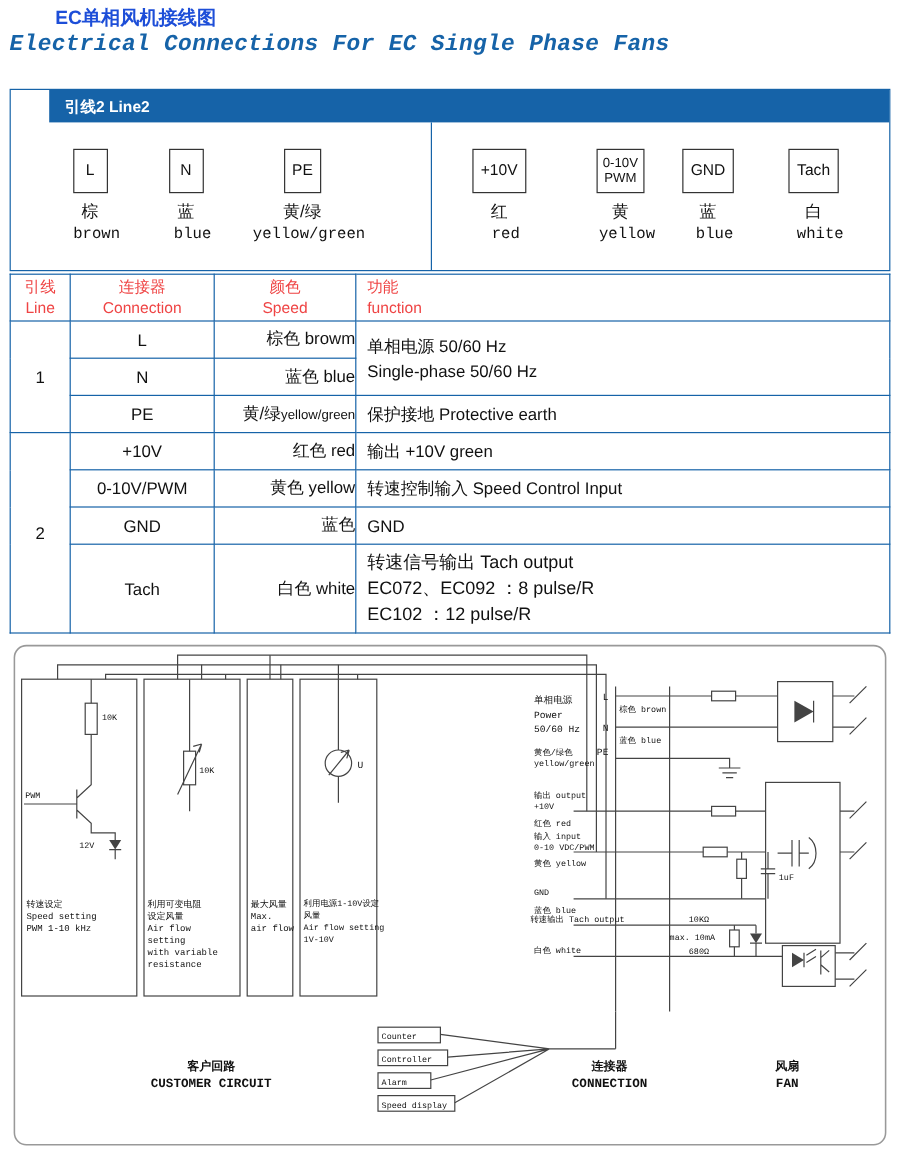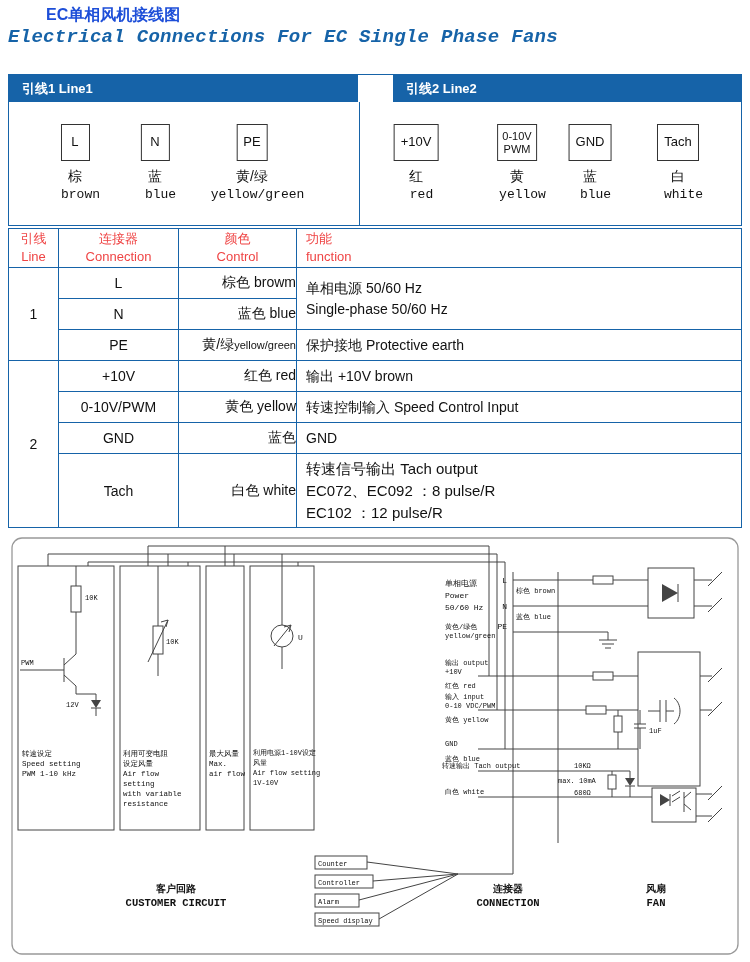--- a/index.html
+++ b/index.html
@@ -42,21 +42,20 @@
   .dg-text text{font-family:"Liberation Mono","DejaVu Sans Mono",monospace;fill:#111;stroke:none;}
 </style>
 </head>
 <body>
 
 <div class="title-cn">EC单相风机接线图</div>
 <div class="title-en">Electrical Connections For EC Single Phase Fans</div>
 
 <section class="overview">
   <div class="ov-head">
-    <div class="ov-h ov-h1">引线1 Line1</div>
     <div class="ov-h ov-h2">引线2 Line2</div>
   </div>
   <div class="ov-body">
     <div class="ov-divider"></div>
 
     <div class="term" style="left:66px">
       <div class="pin-box">
           <span>L</span>
         </div>
       <div class="term-cn">棕</div>
@@ -113,21 +112,21 @@
   <colgroup>
       <col style="width:50px">
       <col style="width:120px">
       <col style="width:118px">
       <col>
     </colgroup>
   <thead>
   <tr>
     <th><span>引线</span><br><span>Line</span></th>
     <th><span>连接器</span><br><span>Connection</span></th>
-    <th><span>颜色</span><br><span>Control</span></th>
+    <th><span>颜色</span><br><span>Speed</span></th>
     <th class="fn-h"><span>功能</span><br><span>function</span></th>
   </tr>
   </thead>
   <tbody>
   <tr>
     <td rowspan="3">1</td>
     <td>L</td>
     <td class="colour"><span>棕色 browm</span></td>
     <td rowspan="2" class="fn">
           <span>单相电源 50/60 Hz</span>
@@ -143,21 +142,21 @@
     <td class="colour"><span>黄/绿</span><span class="sub">yellow/green</span></td>
     <td class="fn">
           <span>保护接地 Protective earth</span>
         </td>
   </tr>
   <tr>
     <td rowspan="4">2</td>
     <td>+10V</td>
     <td class="colour"><span>红色 red</span></td>
     <td class="fn">
-          <span>输出 +10V brown</span>
+          <span>输出 +10V green</span>
         </td>
   </tr>
   <tr>
     <td>0-10V/PWM</td>
     <td class="colour"><span>黄色 yellow</span></td>
     <td class="fn">
           <span>转速控制输入 Speed Control Input</span>
         </td>
   </tr>
   <tr>

